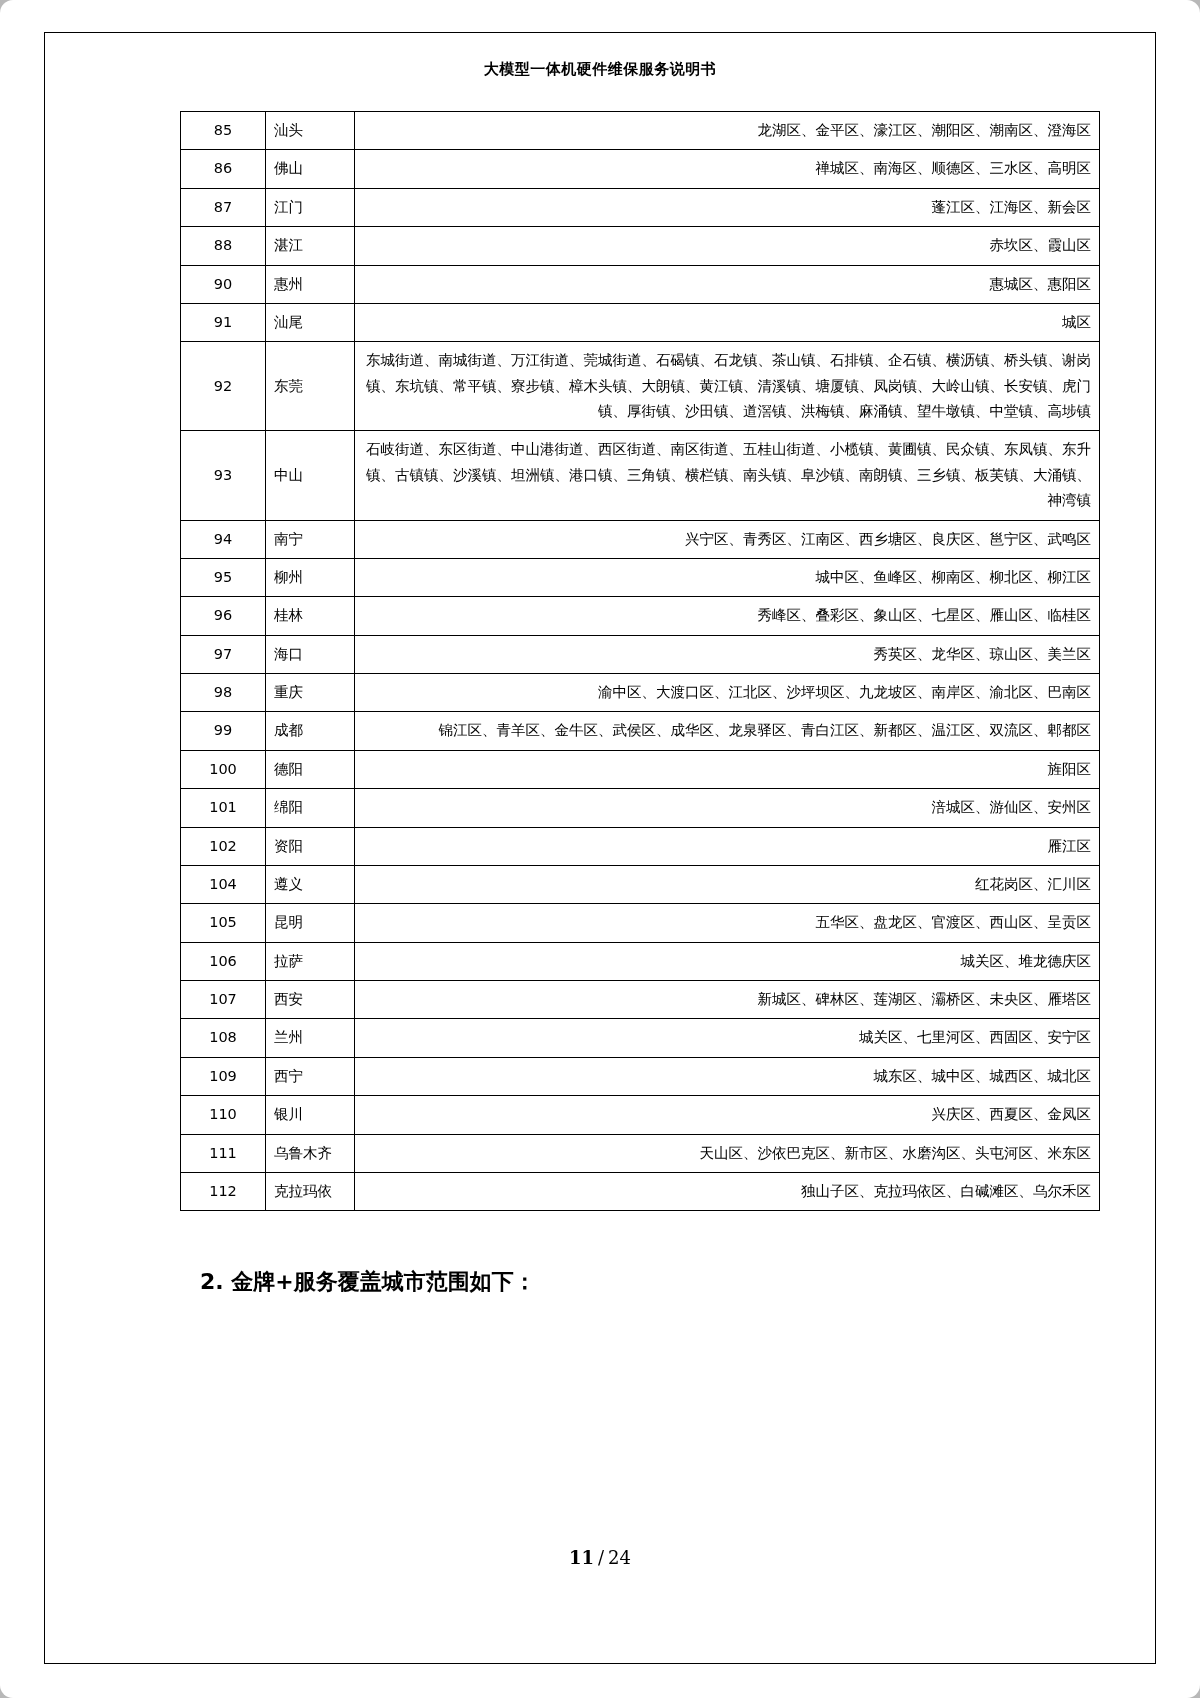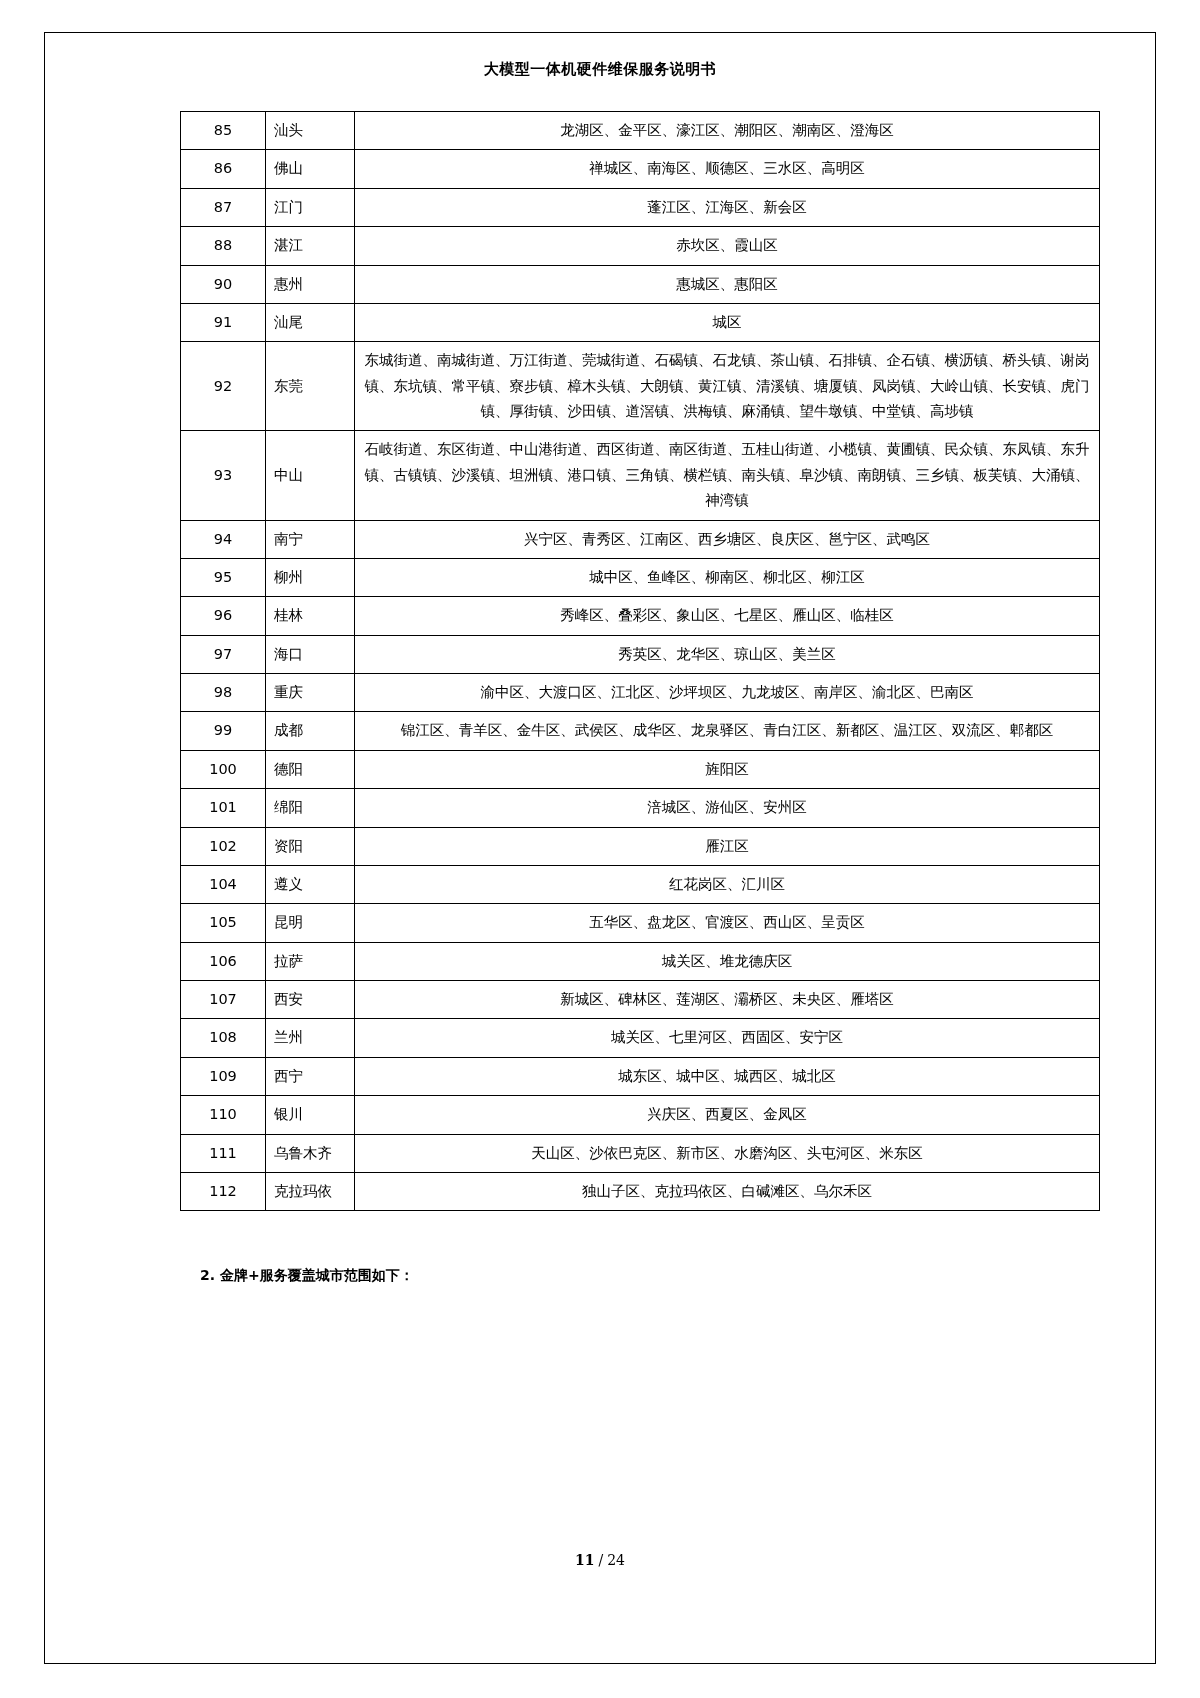--- a/index.html
+++ b/index.html
@@ -11,20 +11,21 @@
     font-family: "Liberation Sans", sans-serif;
   }
   .page {
     width: 1200px;
     height: 1698px;
     background: #ffffff;
     position: relative;
     box-sizing: border-box;
     margin: 0 auto;
     overflow: hidden;
+    border-radius: 13px;
   }
   .page-border {
     position: absolute;
     left: 44px;
     top: 32px;
     width: 1112px;
     height: 1632px;
     border: 1px solid #000;
     box-sizing: border-box;
   }
@@ -61,39 +62,39 @@
   }
   td.c-no {
     width: 68px;
     text-align: center;
   }
   td.c-city {
     width: 72px;
     text-align: left;
   }
   td.c-areas {
-    text-align: center;
+    text-align: right;
     padding-left: 10px;
     padding-right: 10px;
   }
   .section-title {
     margin: 56px 0 0 120px;
     font-family: "DejaVu Sans", sans-serif;
     font-weight: bold;
-    font-size: 14px;
+    font-size: 22px;
     color: #000;
   }
   .page-footer {
     position: absolute;
     left: 0;
     right: 0;
     bottom: 130px;
     text-align: center;
     font-family: "DejaVu Serif", serif;
-    font-size: 14px;
+    font-size: 18px;
     color: #000;
   }
   .page-footer .cur {
     font-weight: bold;
   }
   .page-footer .sep {
     margin: 0 4px;
   }
 </style>
 </head>

